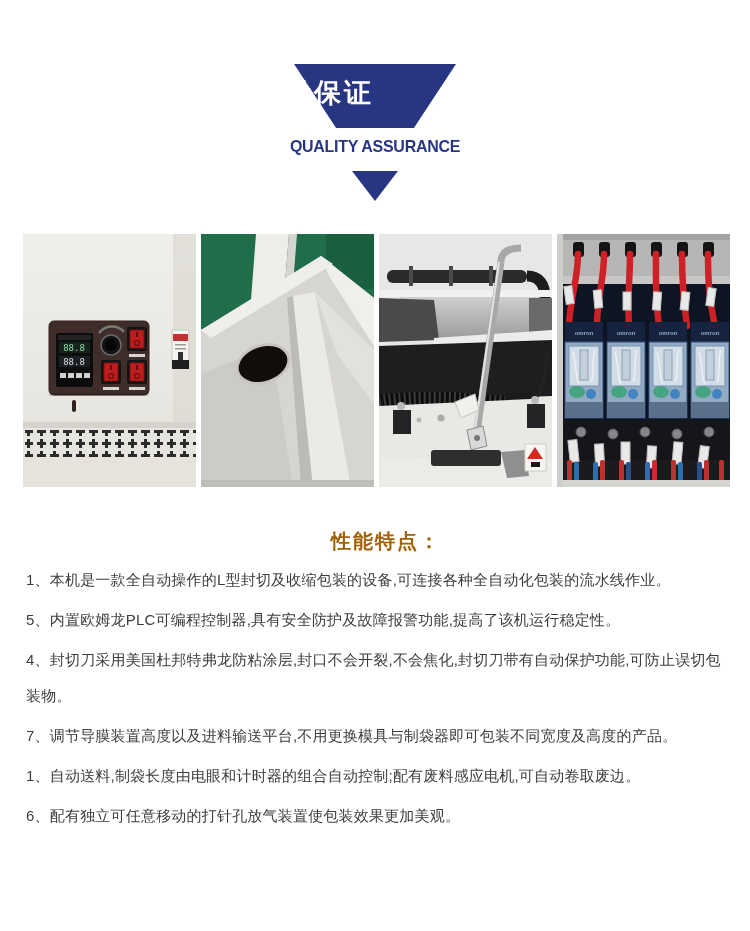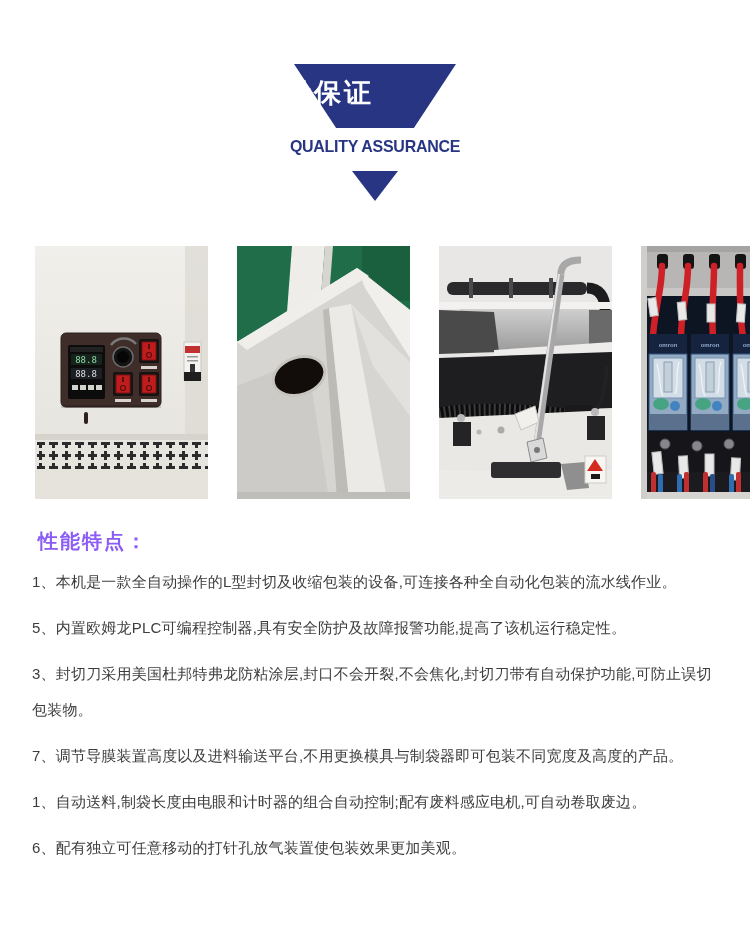--- a/index.html
+++ b/index.html
@@ -25,31 +25,31 @@
     transform:scaleX(0.94);transform-origin:center;
   }
   .banner-arrow{
     position:absolute;top:171px;left:352px;width:0;height:0;
     border-left:23px solid transparent;border-right:23px solid transparent;
     border-top:30px solid #283583;
   }
 
   
   .photos{position:absolute;top:234px;left:23px;display:flex;gap:5px;}
-  .photo{width:173px;height:253px;margin:12px;overflow:hidden;background:#e8e6e1;}
+  .photo{width:173px;height:253px;margin:0;overflow:hidden;background:#e8e6e1;}
   .photo svg{display:block;}
 
   
   .features{position:absolute;top:528px;left:22px;width:712px;}
   .features h2{
-    margin:0 0 8px 16px;font-size:20px;font-weight:bold;color:#8b5cf6;
-    letter-spacing:2px;line-height:26px;
+    margin:0 0 8px 16px;font-size:20px;font-weight:bold;color:#a16207;
+    letter-spacing:2px;line-height:26px;text-align:center;
   }
   .features p{
-    margin:10px;font-size:15px;line-height:36px;color:#3d3d3d;letter-spacing:0.2px;
+    margin:4px;font-size:15px;line-height:36px;color:#3d3d3d;letter-spacing:0.2px;
   }
 </style>
 </head>
 <body>
 
 <div class="page">
 
   <section>
     <div class="trapezoid"></div>
     <div class="banner-title">质量保证</div>
@@ -299,19 +299,19 @@
         </g>
         <rect x="6" y="246" width="167" height="7" fill="#d6d4d1"></rect>
       </svg>
     </figure>
   </section>
 
   <section class="features">
     <h2>性能特点：</h2>
     <p>1、本机是一款全自动操作的L型封切及收缩包装的设备,可连接各种全自动化包装的流水线作业。</p>
     <p>5、内置欧姆龙PLC可编程控制器,具有安全防护及故障报警功能,提高了该机运行稳定性。</p>
-    <p>3、封切刀采用美国杜邦特弗龙防粘涂层,封口不会开裂,不会焦化,封切刀带有自动保护功能,可防止误切包装物。</p>
+    <p>4、封切刀采用美国杜邦特弗龙防粘涂层,封口不会开裂,不会焦化,封切刀带有自动保护功能,可防止误切包装物。</p>
     <p>7、调节导膜装置高度以及进料输送平台,不用更换模具与制袋器即可包装不同宽度及高度的产品。</p>
     <p>1、自动送料,制袋长度由电眼和计时器的组合自动控制;配有废料感应电机,可自动卷取废边。</p>
     <p>6、配有独立可任意移动的打针孔放气装置使包装效果更加美观。</p>
   </section>
 
 </div>
 
 </body></html>

